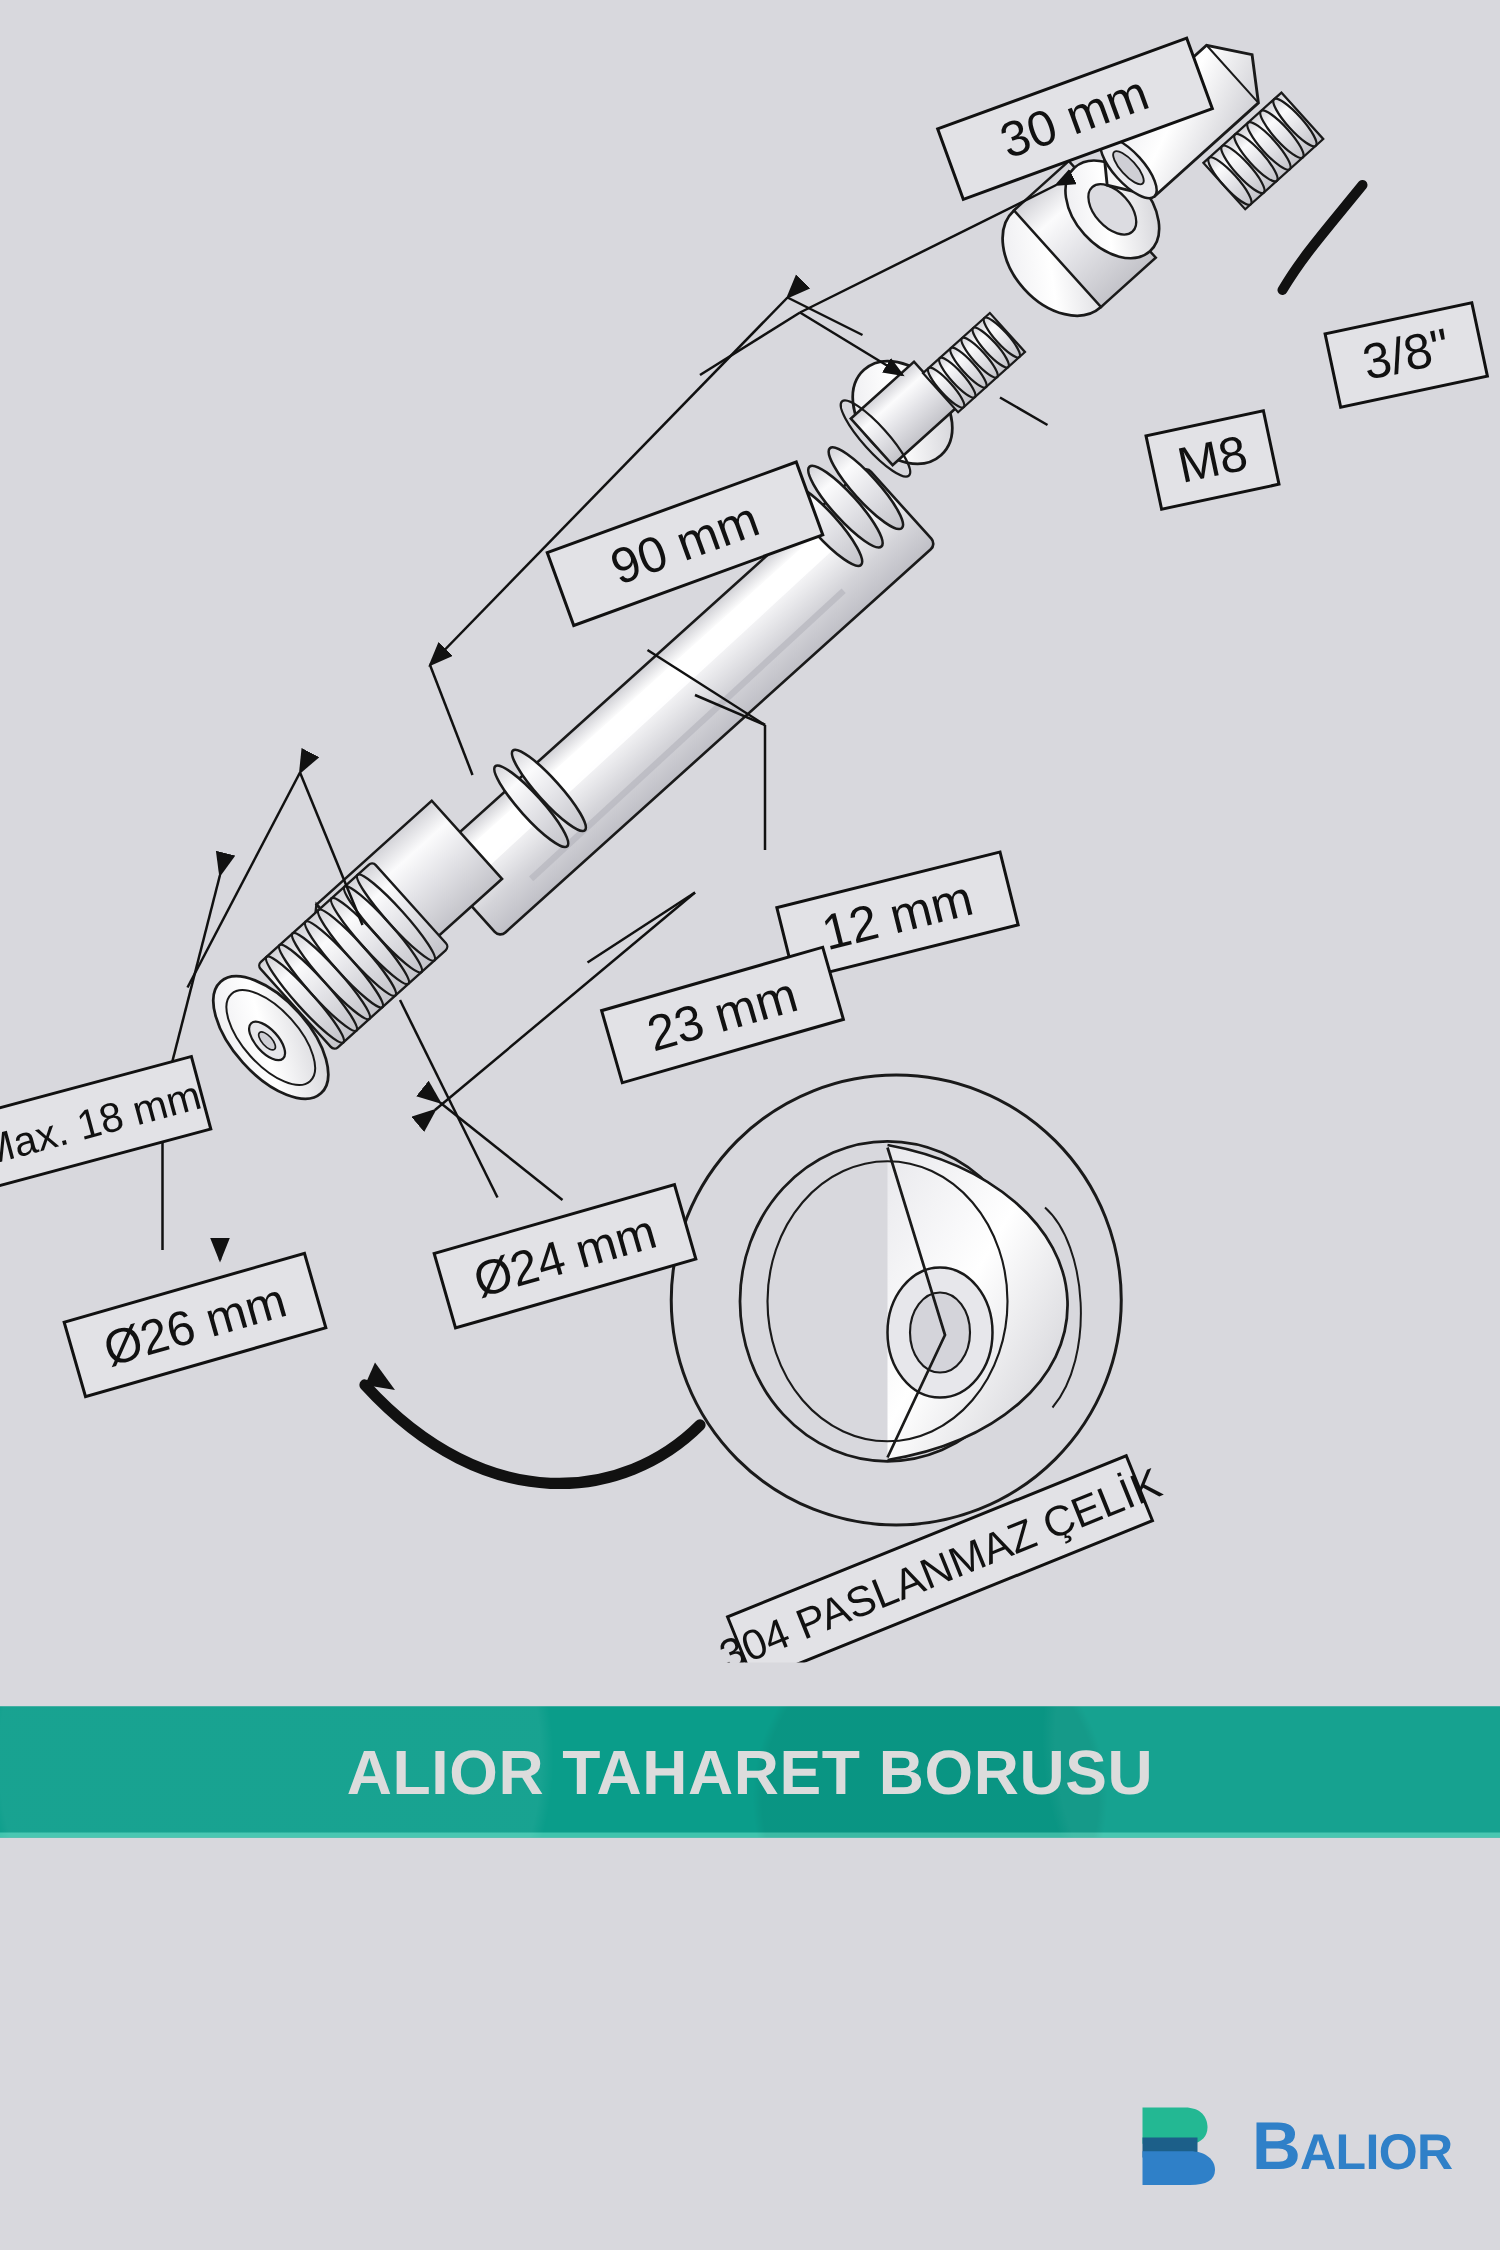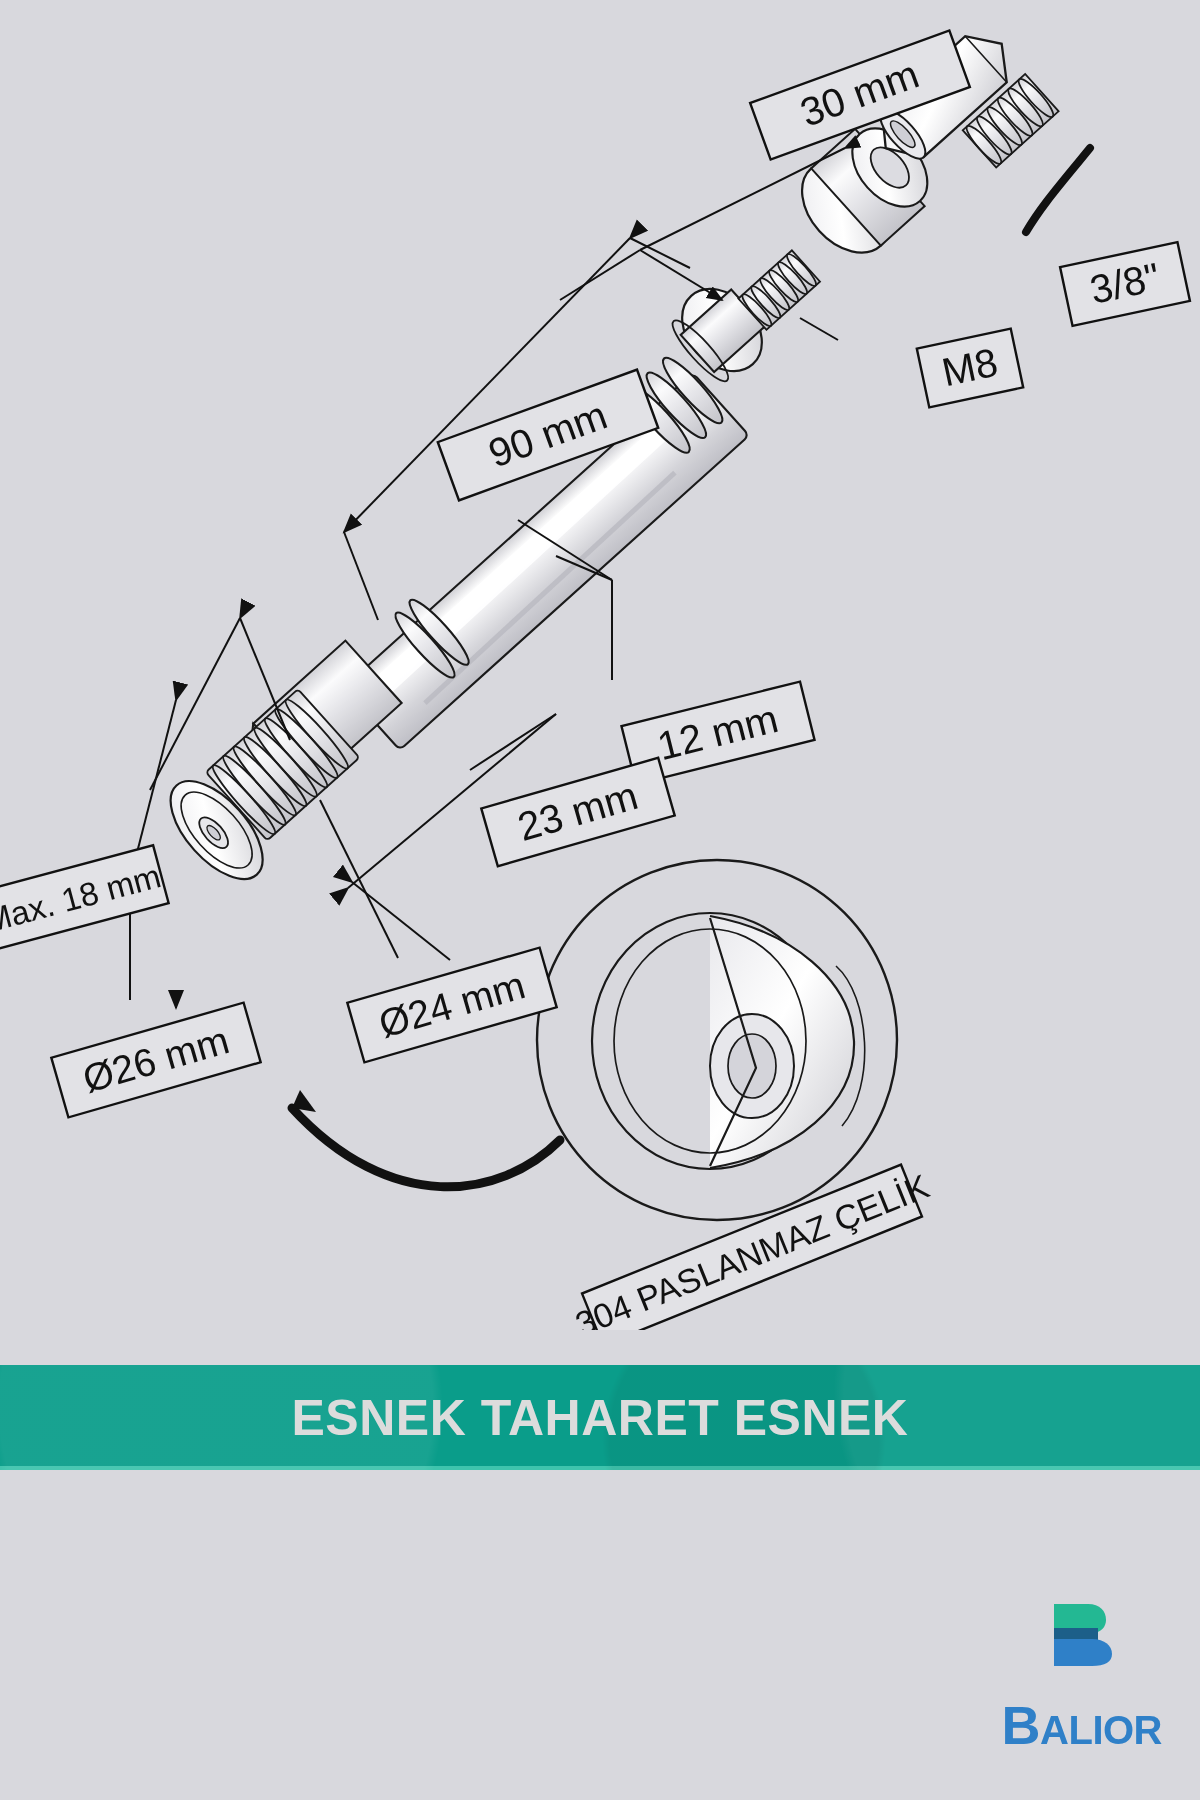--- a/index.html
+++ b/index.html
@@ -34,21 +34,21 @@
     color:#dcdcdc;
     font-size:50px;
     font-weight:bold;
     letter-spacing:.5px;
     white-space:nowrap;
   }
 
   
   #logo{
     position:absolute;right:38px;bottom:48px;
-    display:flex;align-items:center;gap:28px;flex-direction:column;
+    display:flex;align-items:center;gap:28px;
   }
   #logo-mark{width:64px;height:70px;display:block;}
   #logo-word{
     font-size:54px;font-weight:bold;color:#2f80c8;
     letter-spacing:-.5px;line-height:1;white-space:nowrap;
   }
   #logo-word .sm{font-size:40px;}
 
   
   .lbl{font-family:"Liberation Sans",sans-serif;fill:#111;}
@@ -284,21 +284,21 @@
     </g>
 
     <g transform="translate(752,1255) rotate(-22)">
       <rect x="-172" y="-28" width="344" height="56" fill="#e2e2e6" stroke="#111" stroke-width="2.4"></rect>
       <text class="lbl" x="0" y="12" font-size="34" text-anchor="middle">304 PASLANMAZ ÇELİK</text>
     </g>
   </svg>
 
   <div id="banner">
     <div class="texture"></div>
-    <div id="banner-title">ESNEK TAHARET ESNEK</div>
+    <div id="banner-title">ALIOR TAHARET BORUSU</div>
   </div>
 
   <div id="logo">
     <svg id="logo-mark" viewBox="0 0 64 70">
       <path d="M4 4 H38 C50 4 56 11 56 20 C56 27 51 32 44 33 L4 33 Z" fill="#23b893"></path>
       <rect x="4" y="28" width="44" height="16" fill="#1c5f89"></rect>
       <path d="M4 39 H42 C55 39 62 46 62 54 C62 62 55 66 42 66 H4 Z" fill="#2f80c8"></path>
     </svg>
     <div id="logo-word"><span>B</span><span class="sm">ALIOR</span></div>
   </div>

